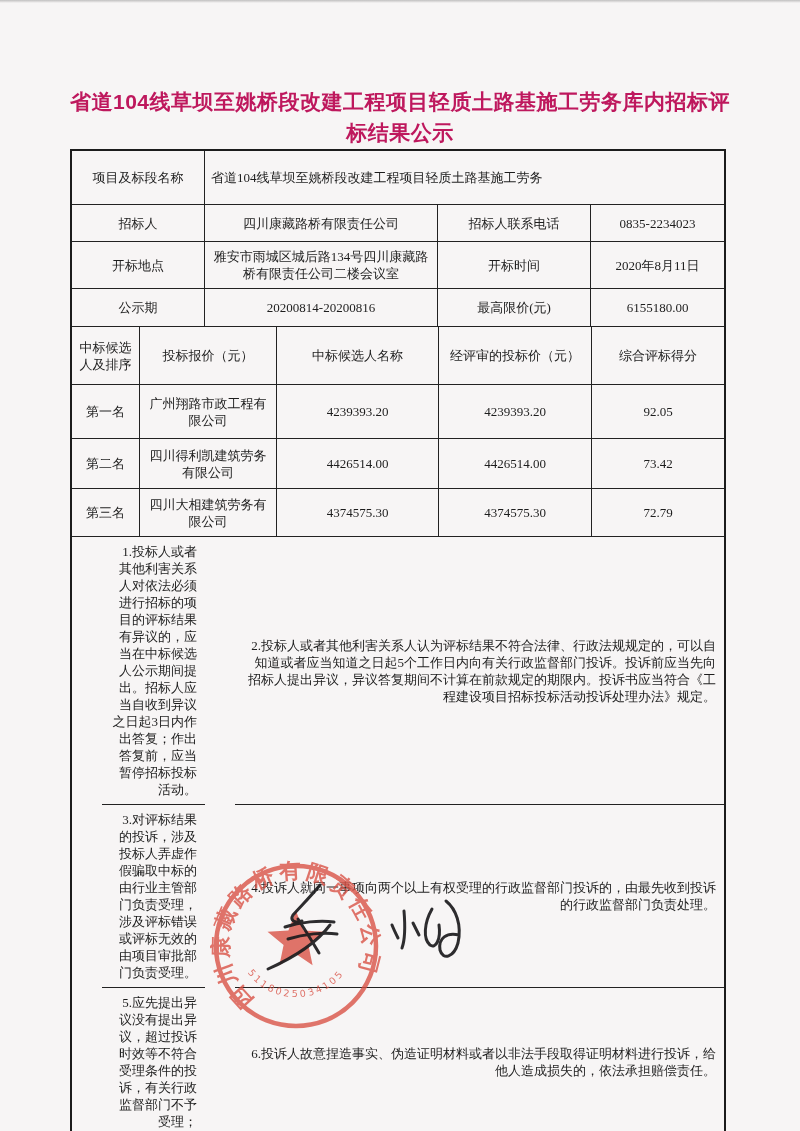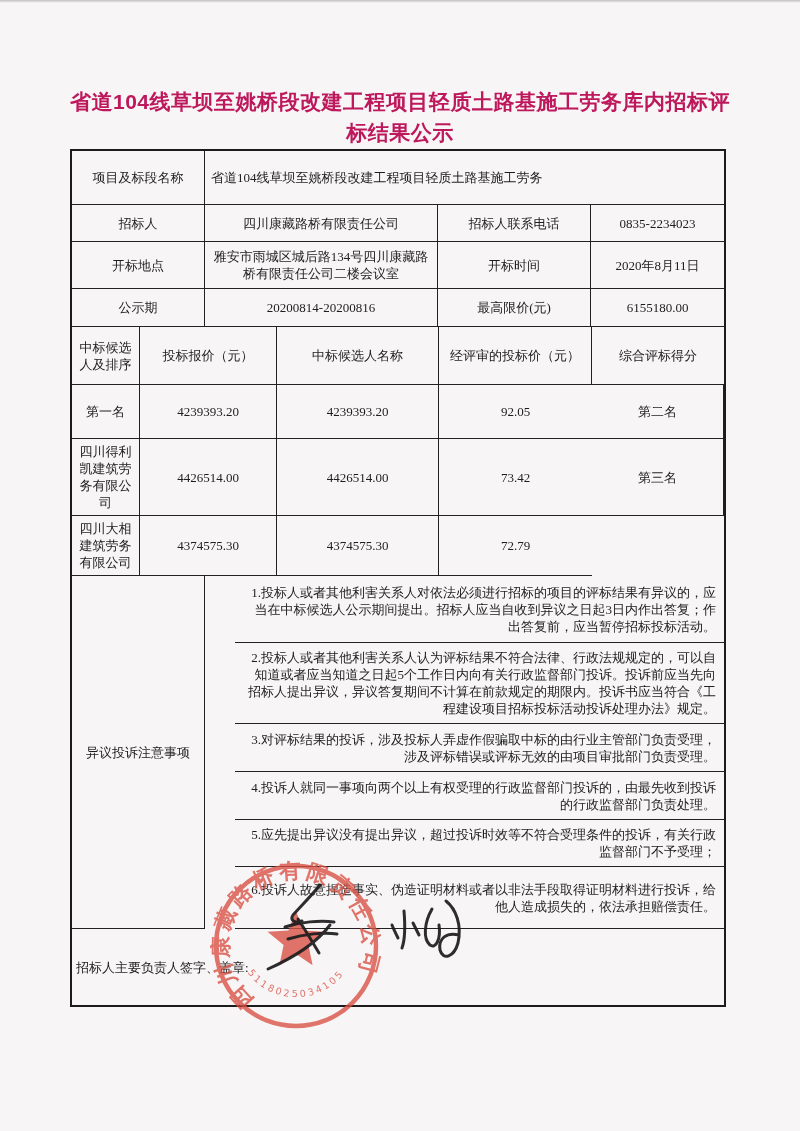--- a/index.html
+++ b/index.html
@@ -114,39 +114,39 @@
   </div>
 
   <div class="grid sec-cands">
     <div class="cell">中标候选人及排序</div>
     <div class="cell">投标报价（元）</div>
     <div class="cell">中标候选人名称</div>
     <div class="cell">经评审的投标价（元）</div>
     <div class="cell last-col">综合评标得分</div>
 
     <div class="cell">第一名</div>
+    <div class="cell">广州翔路市政工程有限公司</div>
     <div class="cell">4239393.20</div>
     <div class="cell">4239393.20</div>
     <div class="cell last-col">92.05</div>
 
     <div class="cell">第二名</div>
     <div class="cell">四川得利凯建筑劳务有限公司</div>
     <div class="cell">4426514.00</div>
     <div class="cell">4426514.00</div>
     <div class="cell last-col">73.42</div>
 
     <div class="cell">第三名</div>
     <div class="cell">四川大相建筑劳务有限公司</div>
     <div class="cell">4374575.30</div>
     <div class="cell">4374575.30</div>
     <div class="cell last-col">72.79</div>
   </div>
 
   <div class="grid sec-notice">
-    <div class="cell notice-label">异议投诉注意事项</div>
     <div class="cell last-col notice-item">1.投标人或者其他利害关系人对依法必须进行招标的项目的评标结果有异议的，应当在中标候选人公示期间提出。招标人应当自收到异议之日起3日内作出答复；作出答复前，应当暂停招标投标活动。</div>
     <div class="cell last-col notice-item">2.投标人或者其他利害关系人认为评标结果不符合法律、行政法规规定的，可以自知道或者应当知道之日起5个工作日内向有关行政监督部门投诉。投诉前应当先向招标人提出异议，异议答复期间不计算在前款规定的期限内。投诉书应当符合《工程建设项目招标投标活动投诉处理办法》规定。</div>
     <div class="cell last-col notice-item">3.对评标结果的投诉，涉及投标人弄虚作假骗取中标的由行业主管部门负责受理，涉及评标错误或评标无效的由项目审批部门负责受理。</div>
     <div class="cell last-col notice-item">4.投诉人就同一事项向两个以上有权受理的行政监督部门投诉的，由最先收到投诉的行政监督部门负责处理。</div>
     <div class="cell last-col notice-item">5.应先提出异议没有提出异议，超过投诉时效等不符合受理条件的投诉，有关行政监督部门不予受理；</div>
     <div class="cell last-col notice-item">6.投诉人故意捏造事实、伪造证明材料或者以非法手段取得证明材料进行投诉，给他人造成损失的，依法承担赔偿责任。</div>
   </div>
 
   <div class="grid sec-sign">
     <div class="cell sign-cell last-col">招标人主要负责人签字、盖章:</div>

